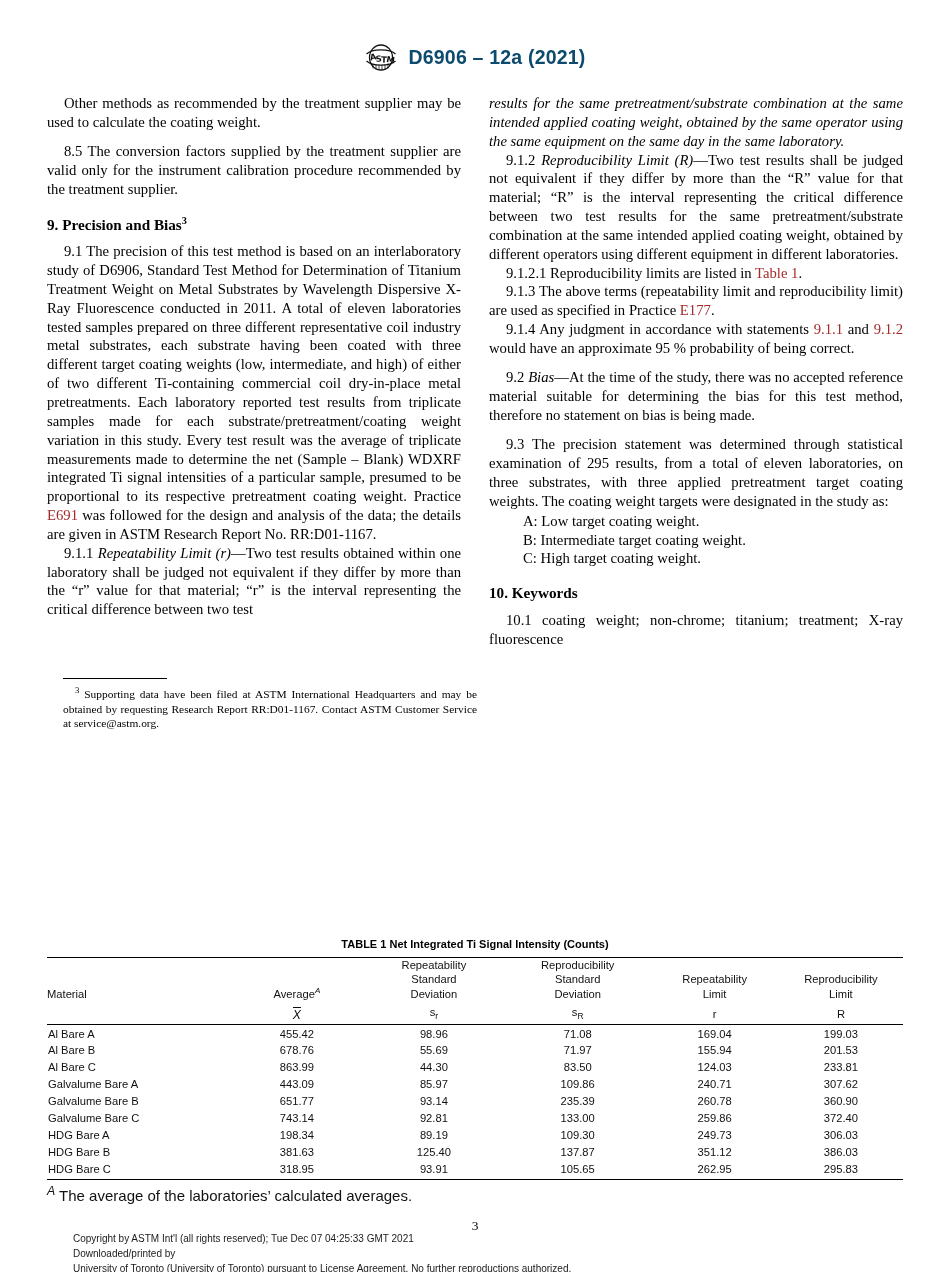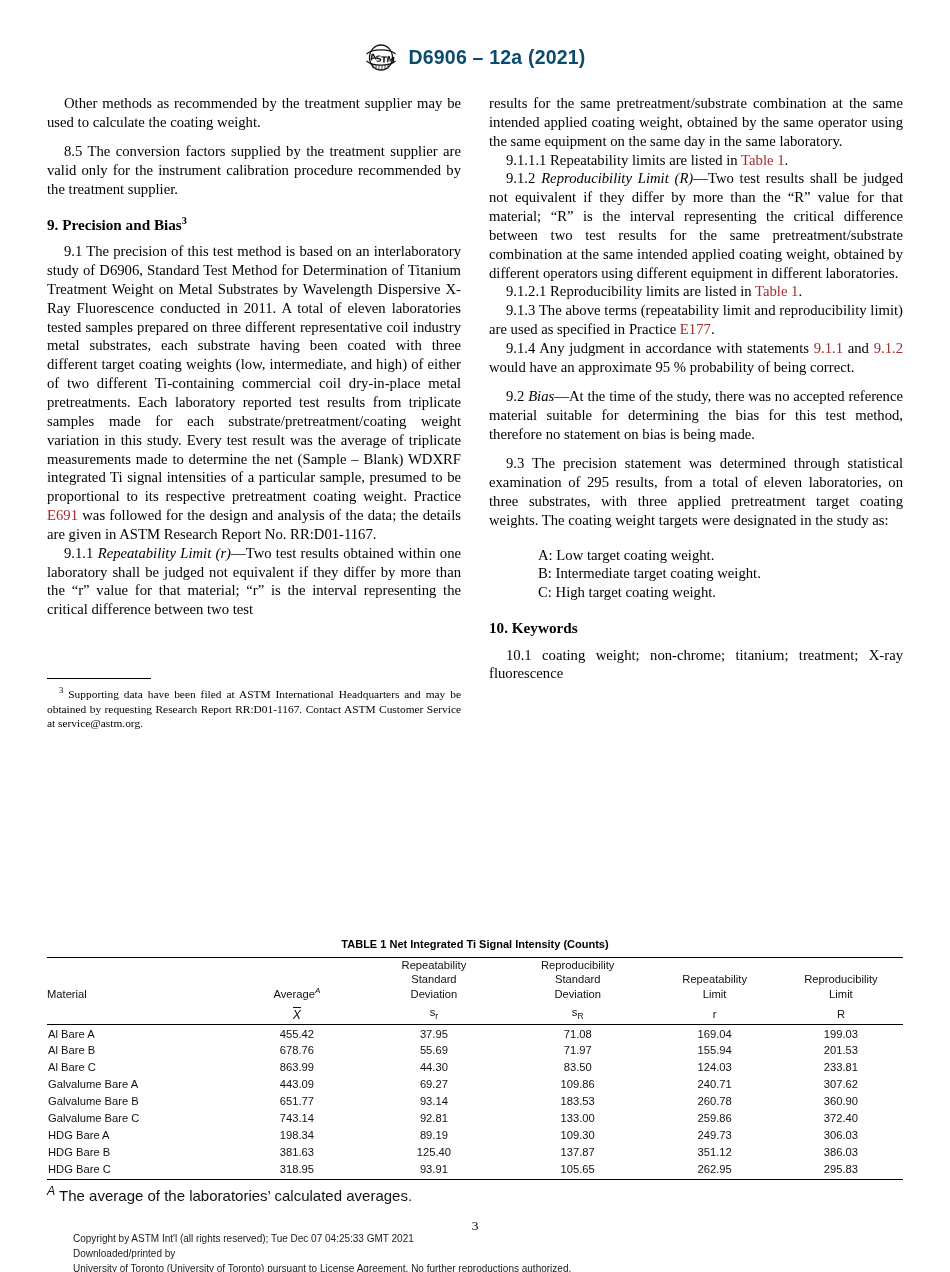--- a/index.html
+++ b/index.html
@@ -63,55 +63,55 @@
     hyphens: none;
   }
   .col-left { left: 0; }
   .col-right { left: 442px; }
 
   p.para {
     margin: 0;
     text-indent: 17px;
     text-align: justify;
   }
-  p.para.noindent { text-indent: 0; }
+  p.para.noindent { text-indent: 0; font-style: italic; }
   p.spaced { margin-top: 10.5px; }
   p.tight { margin-top: 4px; }
 
   h3.section-head {
     font-family: "Liberation Serif", "DejaVu Serif", serif;
     font-size: 15.2px;
     font-weight: bold;
     margin: 15px 0 8px 0;
     text-indent: 0;
     text-align: left;
   }
   h3.section-head .sup {
     font-size: 0.68em;
     vertical-align: super;
     font-weight: bold;
   }
 
   .ital { font-style: italic; }
   .lnk { color: #a52a2a; }
   .desig-list {
-    margin: 16px;
+    margin: 1px;
     padding: 0;
     text-indent: 0;
   }
   .desig-list div {
     text-indent: 0;
     padding-left: 33px;
     text-align: left;
   }
 
   
   .footnote-wrap {
     position: absolute;
-    left: 47px;
+    left: 63px;
     top: 678px;
     width: 414px;
   }
   .footnote-rule {
     width: 104px;
     height: 0;
     border-top: 1px solid #000;
     margin: 0 0 6px 0;
   }
   .footnote {
@@ -291,21 +291,20 @@
 
       <p class="para"><span>9.1 The precision of this test method is based on an interlaboratory study of D6906, Standard Test Method for Determination of Titanium Treatment Weight on Metal Substrates by Wavelength Dispersive X-Ray Fluorescence conducted in 2011. A total of eleven laboratories tested samples prepared on three different representative coil industry metal substrates, each substrate having been coated with three different target coating weights (low, intermediate, and high) of either of two different Ti-containing commercial coil dry-in-place metal pretreatments. Each laboratory reported test results from triplicate samples made for each substrate/pretreatment/coating weight variation in this study. Every test result was the average of triplicate measurements made to determine the net (Sample – Blank) WDXRF integrated Ti signal intensities of a particular sample, presumed to be proportional to its respective pretreatment coating weight. Practice </span><span class="lnk">E691</span><span> was followed for the design and analysis of the data; the details are given in ASTM Research Report No. RR:D01-1167.</span></p>
 
       <p class="para"><span>9.1.1 </span><span class="ital">Repeatability Limit (r)</span><span>—Two test results obtained within one laboratory shall be judged not equivalent if they differ by more than the “r” value for that material; “r” is the interval representing the critical difference between two test</span></p>
     </div>
 
     <div class="col col-right">
 
       <p class="para noindent tight">results for the same pretreatment/substrate combination at the same intended applied coating weight, obtained by the same operator using the same equipment on the same day in the same laboratory.</p>
 
-      <p class="para"><span>9.1.1.1 Repeatability limits are listed in </span><span class="lnk">Table 1</span><span>.</span></p>
 
       <p class="para"><span>9.1.2 </span><span class="ital">Reproducibility Limit (R)</span><span>—Two test results shall be judged not equivalent if they differ by more than the “R” value for that material; “R” is the interval representing the critical difference between two test results for the same pretreatment/substrate combination at the same intended applied coating weight, obtained by different operators using different equipment in different laboratories.</span></p>
 
       <p class="para"><span>9.1.2.1 Reproducibility limits are listed in </span><span class="lnk">Table 1</span><span>.</span></p>
 
       <p class="para"><span>9.1.3 The above terms (repeatability limit and reproducibility limit) are used as specified in Practice </span><span class="lnk">E177</span><span>.</span></p>
 
       <p class="para"><span>9.1.4 Any judgment in accordance with statements </span><span class="lnk">9.1.1</span><span> and </span><span class="lnk">9.1.2</span><span> would have an approximate 95 % probability of being correct.</span></p>
 
       <p class="para spaced"><span>9.2 </span><span class="ital">Bias</span><span>—At the time of the study, there was no accepted reference material suitable for determining the bias for this test method, therefore no statement on bias is being made.</span></p>
@@ -370,21 +369,21 @@
           <th class="sym-cell"><span>s</span><span class="sub">r</span></th>
           <th class="sym-cell"><span>s</span><span class="sub">R</span></th>
           <th class="sym-cell">r</th>
           <th class="sym-cell">R</th>
         </tr>
       </thead>
       <tbody>
         <tr>
           <td class="mat">Al Bare A</td>
           <td>455.42</td>
-          <td>37.95</td>
+          <td>98.96</td>
           <td>71.08</td>
           <td>169.04</td>
           <td>199.03</td>
         </tr>
         <tr>
           <td class="mat">Al Bare B</td>
           <td>678.76</td>
           <td>55.69</td>
           <td>71.97</td>
           <td>155.94</td>
@@ -394,30 +393,30 @@
           <td class="mat">Al Bare C</td>
           <td>863.99</td>
           <td>44.30</td>
           <td>83.50</td>
           <td>124.03</td>
           <td>233.81</td>
         </tr>
         <tr>
           <td class="mat">Galvalume Bare A</td>
           <td>443.09</td>
-          <td>69.27</td>
+          <td>85.97</td>
           <td>109.86</td>
           <td>240.71</td>
           <td>307.62</td>
         </tr>
         <tr>
           <td class="mat">Galvalume Bare B</td>
           <td>651.77</td>
           <td>93.14</td>
-          <td>183.53</td>
+          <td>235.39</td>
           <td>260.78</td>
           <td>360.90</td>
         </tr>
         <tr>
           <td class="mat">Galvalume Bare C</td>
           <td>743.14</td>
           <td>92.81</td>
           <td>133.00</td>
           <td>259.86</td>
           <td>372.40</td>

